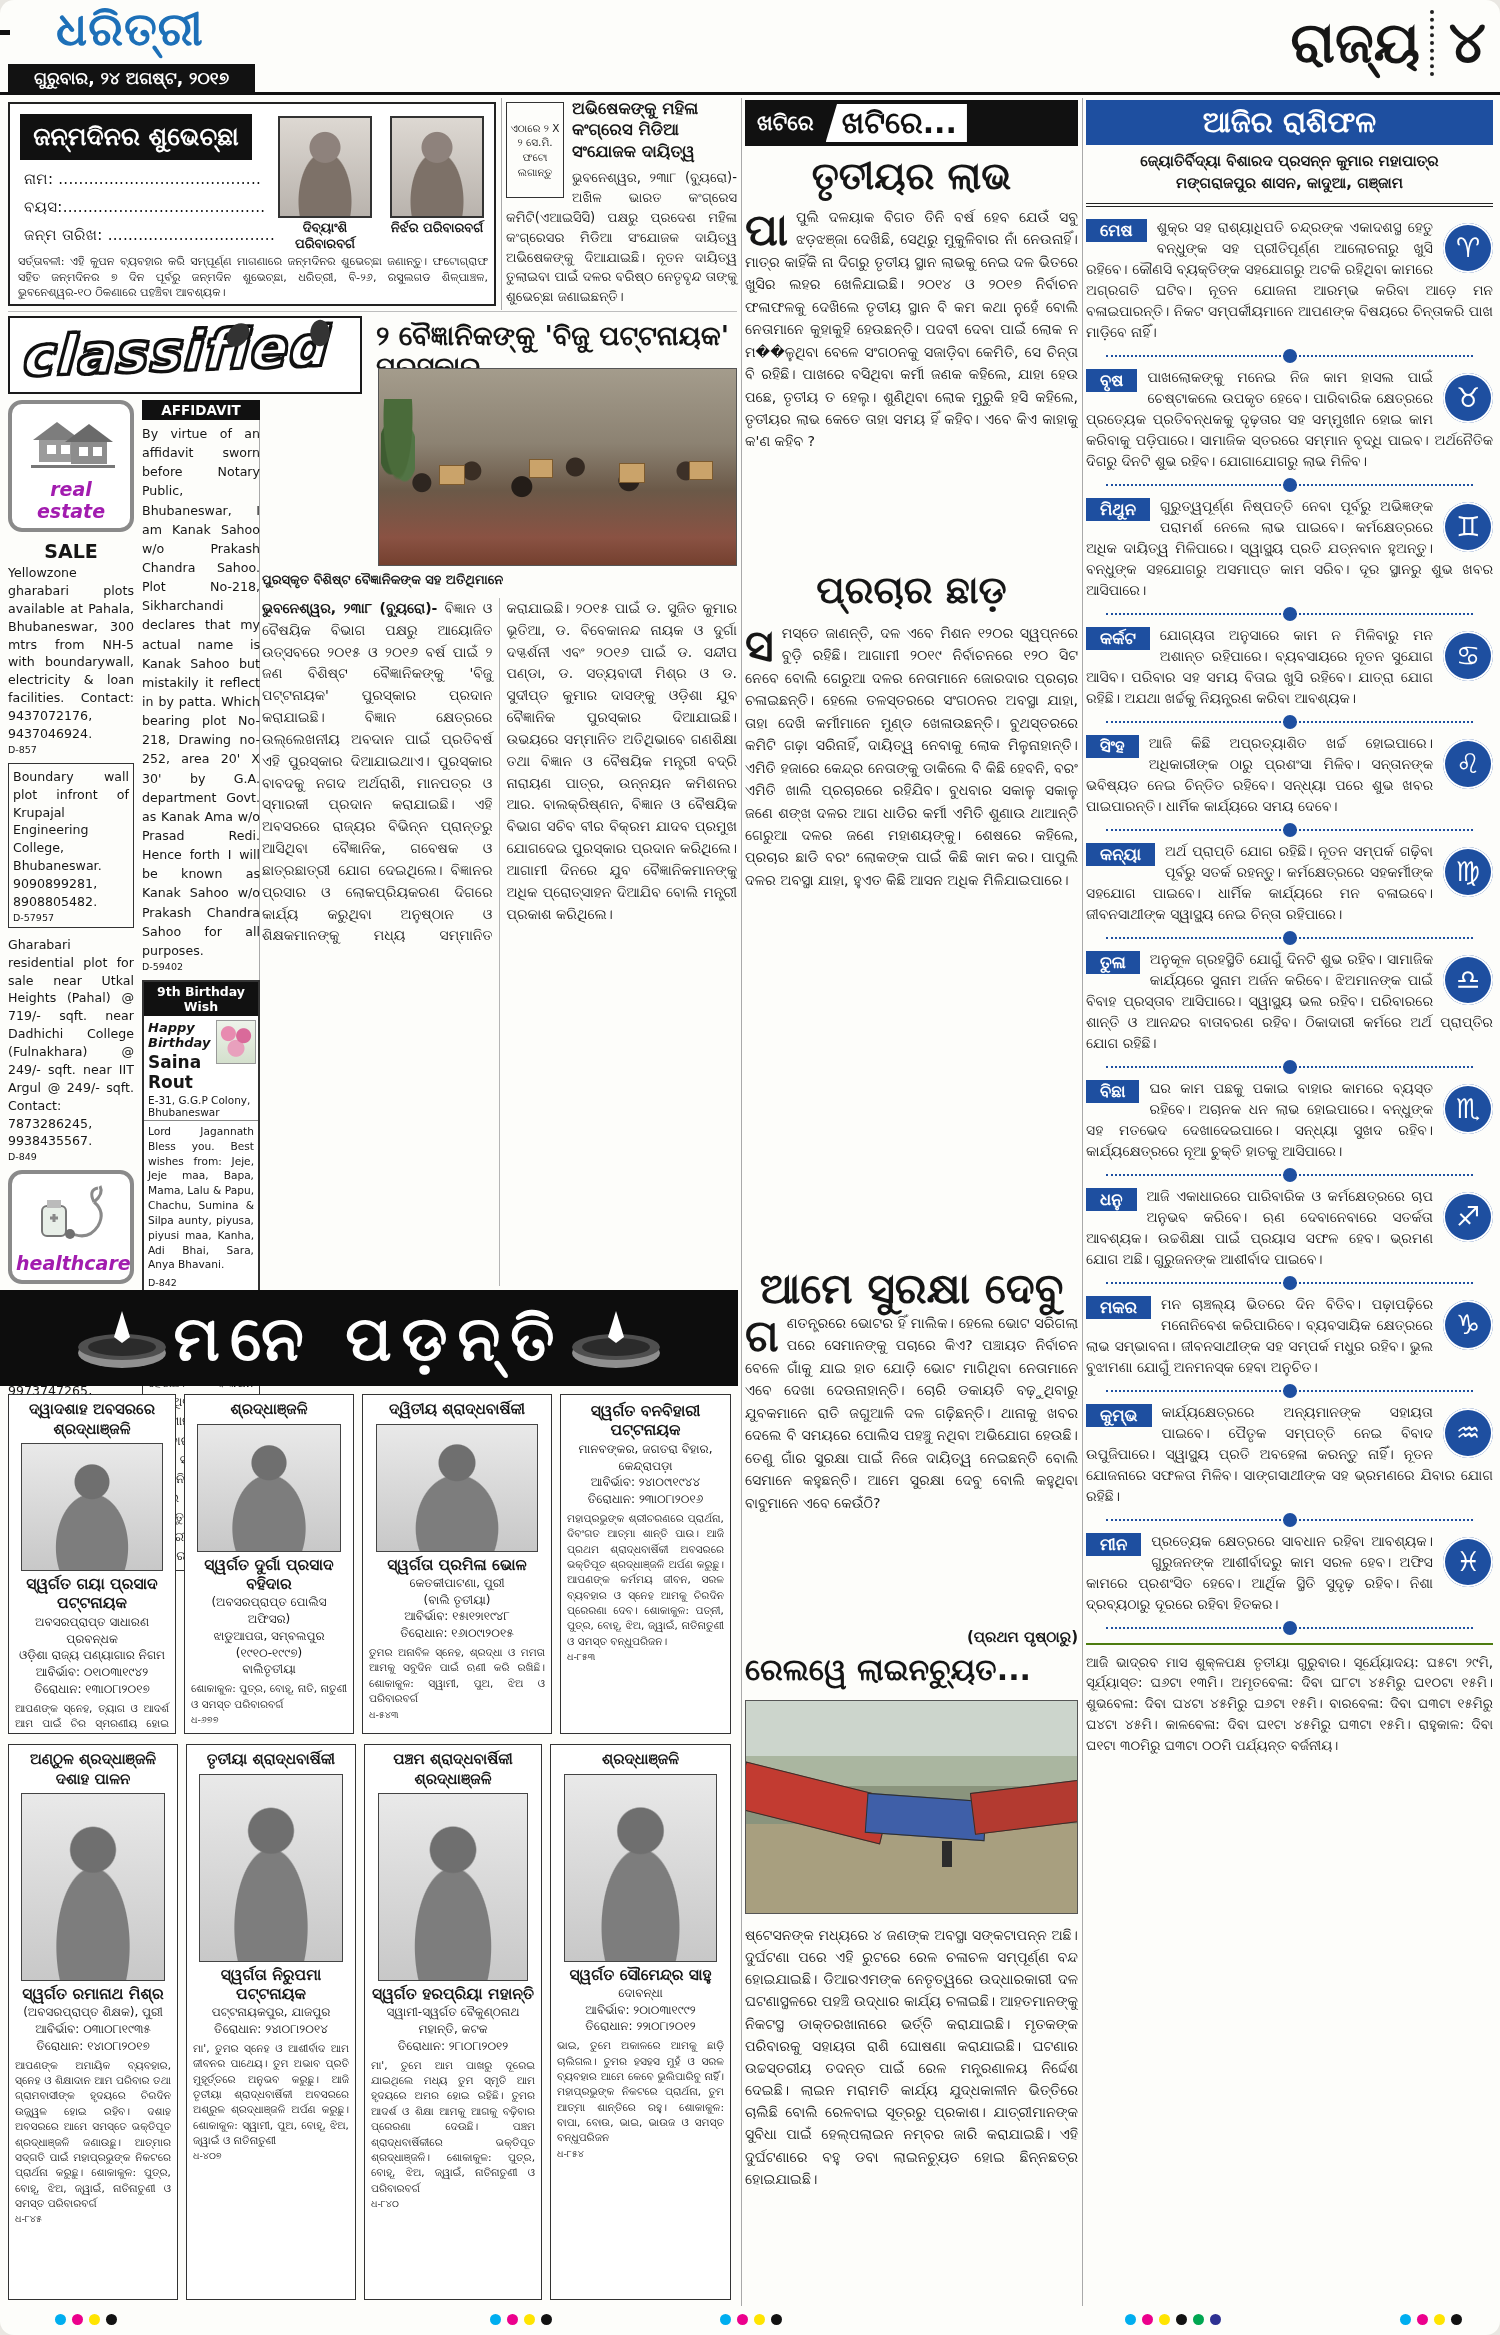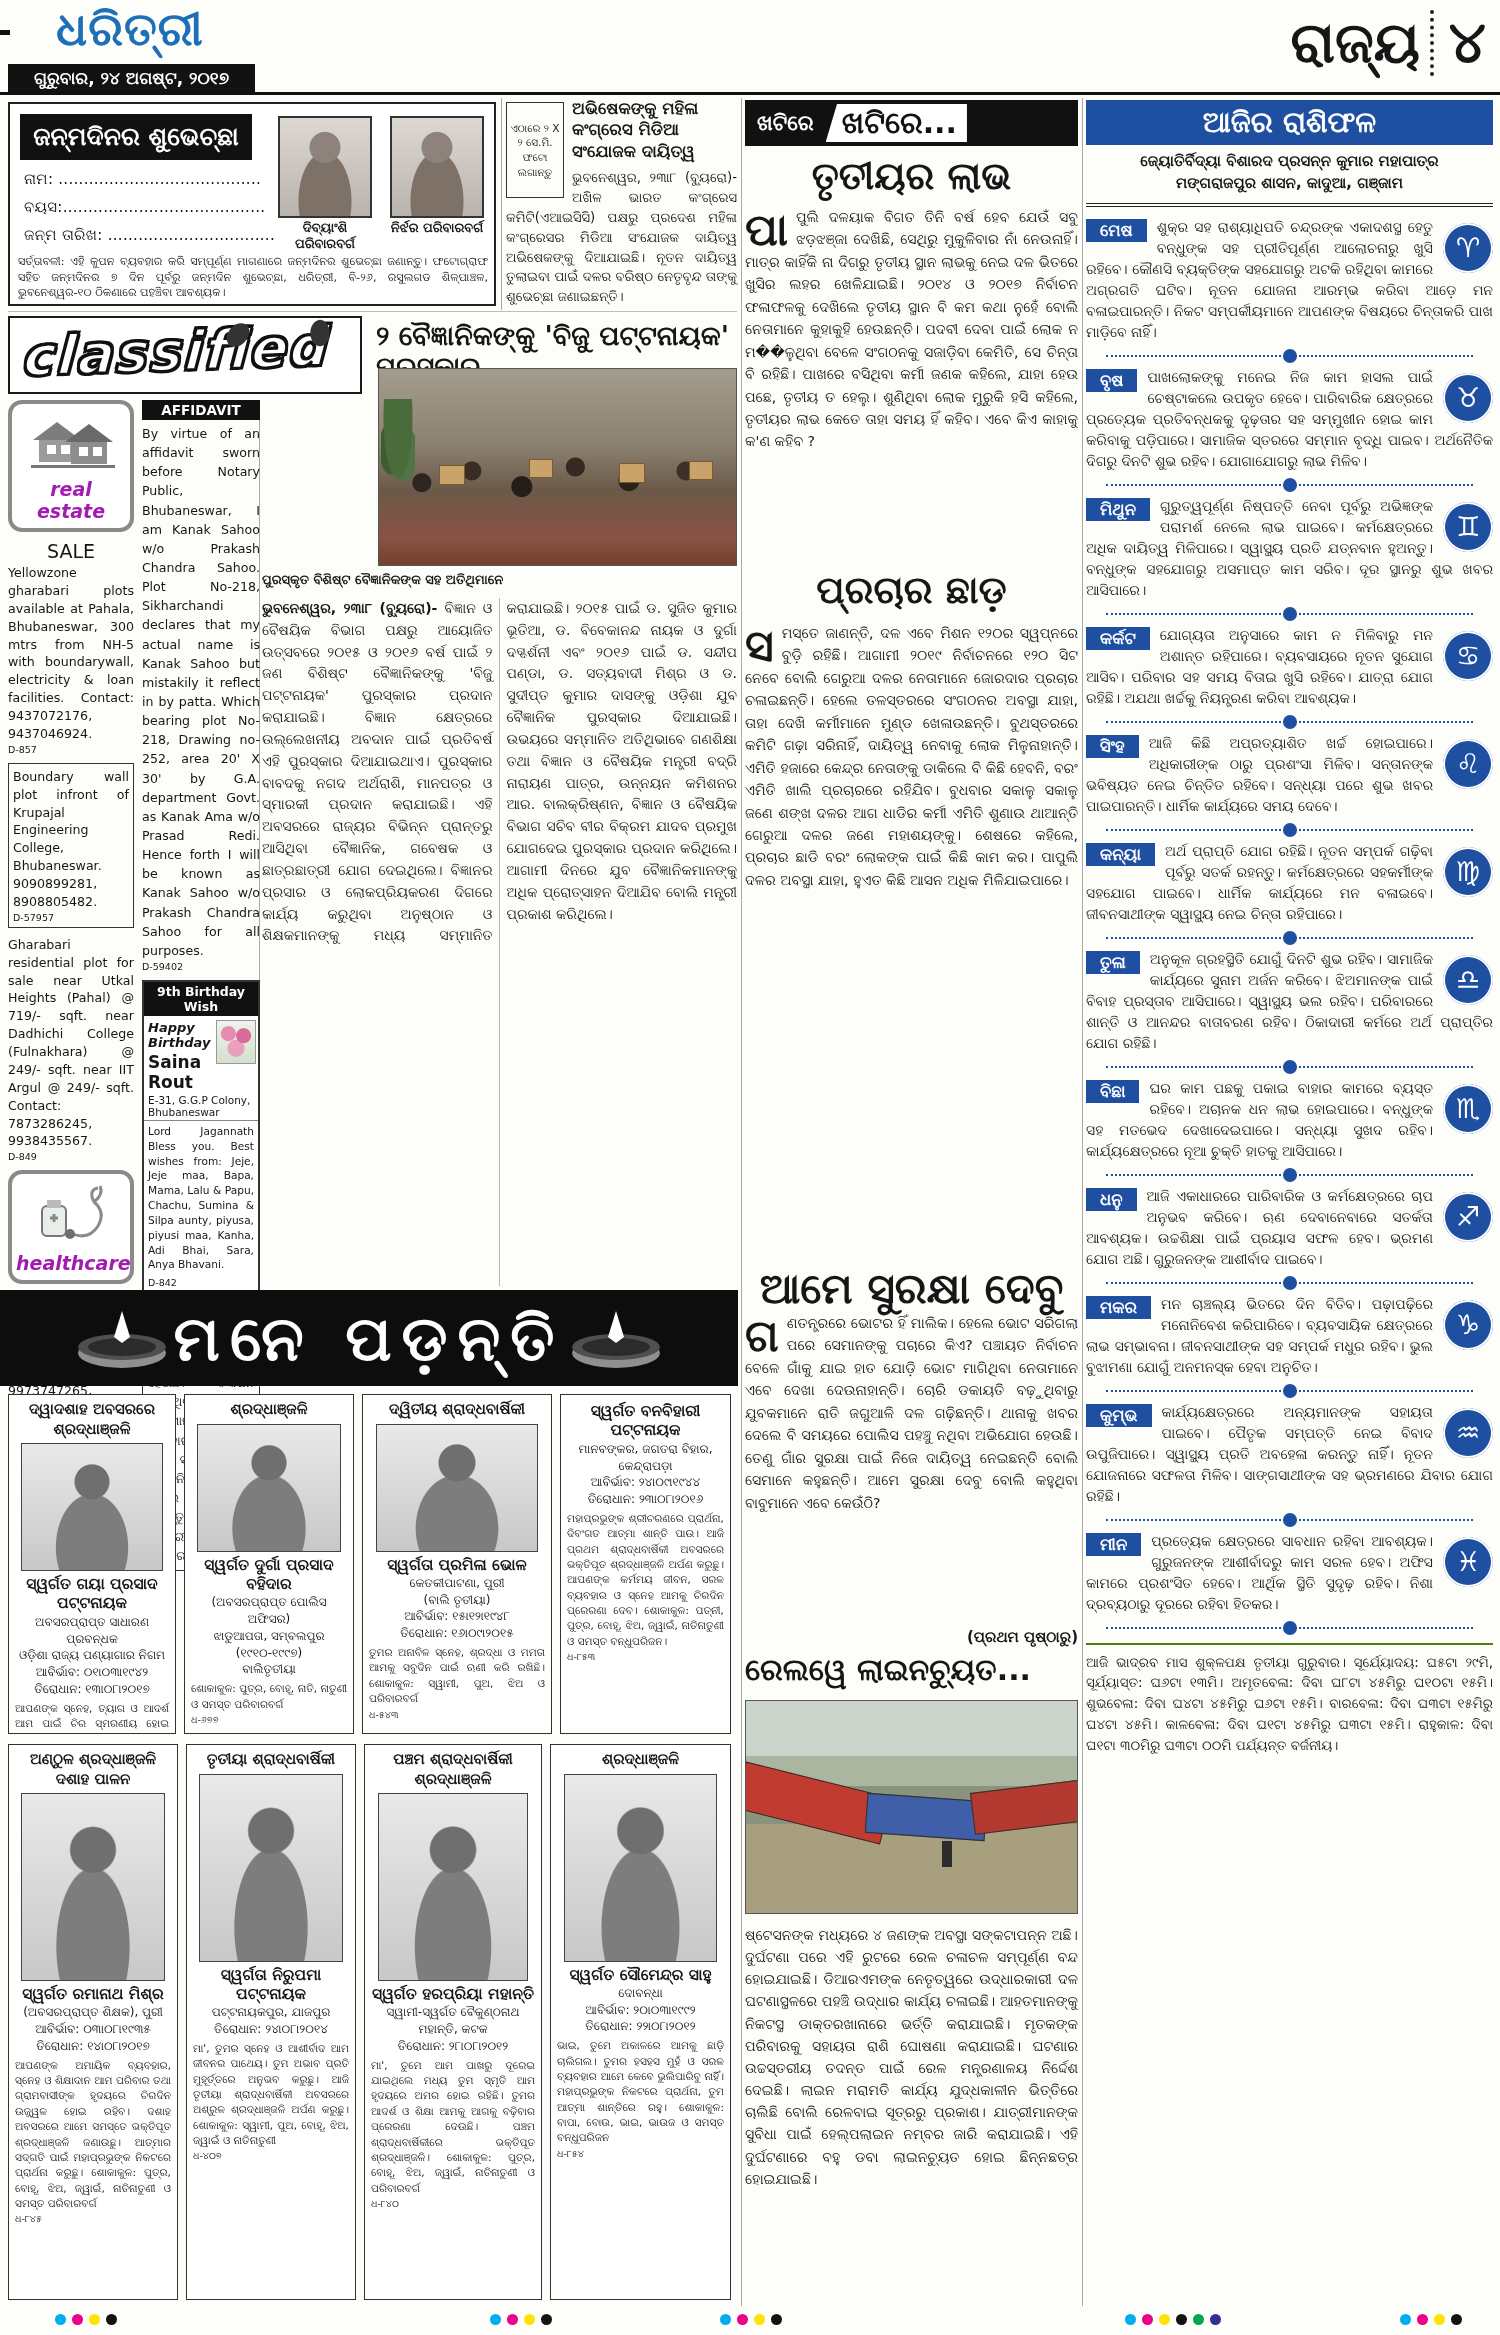--- a/index.html
+++ b/index.html
@@ -1,18 +1,18 @@
 <!DOCTYPE html>
 <html lang="or"><head>
 <meta charset="utf-8">
 <style>
   * { margin:0; padding:0; box-sizing:border-box; }
   html,body { background:#e9e7e2; }
   body { font-family:"DejaVu Sans","Liberation Sans",sans-serif; color:#161616; }
-  .page { position:relative; width:1500px; height:2335px; background:#fdfdfa; margin:0 auto; overflow:hidden; }
+  .page { position:relative; width:1500px; height:2335px; background:#fdfdfa; margin:0 auto; overflow:hidden;border-radius:14px; }
 
   
   .masthead-odia { position:absolute; left:56px; top:2px; font-size:46px; font-weight:bold; color:#1d70b8; letter-spacing:1px; }
   .masthead-latin { position:absolute; left:106px; top:52px; font-size:11px; font-weight:bold; color:#1d70b8; letter-spacing:3px;margin-top:12px; }
   .date-bar { position:absolute; left:8px; top:64px; width:247px; height:28px; background:#121212; color:#fff;
               display:flex; align-items:center; justify-content:center; font-size:17px; font-weight:bold; }
   .section-title { position:absolute; right:80px; top:10px; font-size:56px; font-weight:bold; }
   .page-num { position:absolute; right:14px; top:8px; font-size:58px; font-weight:bold; }
   .pg-divider { position:absolute; right:66px; top:10px; height:66px; border-left:4px dotted #222; }
   .head-rule { position:absolute; left:0; top:92px; width:1500px; height:3px; background:#111; }
@@ -44,21 +44,21 @@
   .classified-box { position:absolute; left:8px; top:316px; width:354px; height:78px; border:2px solid #1a1a1a; background:#fff; overflow:hidden; }
   .graffiti { position:absolute; left:14px; top:2px; font-size:54px; font-weight:900; font-style:italic; color:#fff;
               -webkit-text-stroke:2.5px #111;
               text-shadow:2px 2px 0 #111,-2px -2px 0 #111,2px -2px 0 #111,-2px 2px 0 #111;
               transform:rotate(-2deg) skewX(-6deg); letter-spacing:2px; }
   .leaf { position:absolute; width:20px; height:26px; background:#333; border-radius:60% 40% 60% 40%; }
 
   .col-ads { position:absolute; left:8px; top:400px; width:126px; }
   .logo-card { border:4px solid #8a8a8a; border-radius:14px; background:#fff; padding:8px 4px 6px; text-align:center; margin-bottom:8px; }
   .logo-card .brand { font-size:19px; font-weight:bold; font-style:italic; color:#a21caf; margin-top:4px; }
-  .ad-title { text-align:center; font-size:19px; font-weight:normal; margin:4px 0 2px; }
+  .ad-title { text-align:center; font-size:19px; font-weight:bold; margin:4px 0 2px; }
   .ad-body { font-size:12.6px; line-height:1.42; text-align:justify; }
   .ad-ref { font-size:9.5px; margin:1px 0 8px; }
   .ad-boxed { border:1.5px solid #333; padding:4px; margin-bottom:8px; }
 
   .col-affi { position:absolute; left:142px; top:400px; width:118px; }
   .affi-head { background:#111; color:#fff; text-align:center; font-size:13.5px; font-weight:bold; padding:2px 0; margin-bottom:4px; }
   .affi-body { font-size:12.6px; line-height:1.52; text-align:justify; }
 
   .bwish { border:2px solid #333; margin-top:8px; background:#fff; }
   .bwish-head { background:#111; color:#fff; text-align:center; font-size:12.5px; font-weight:bold; padding:2px 0; }

